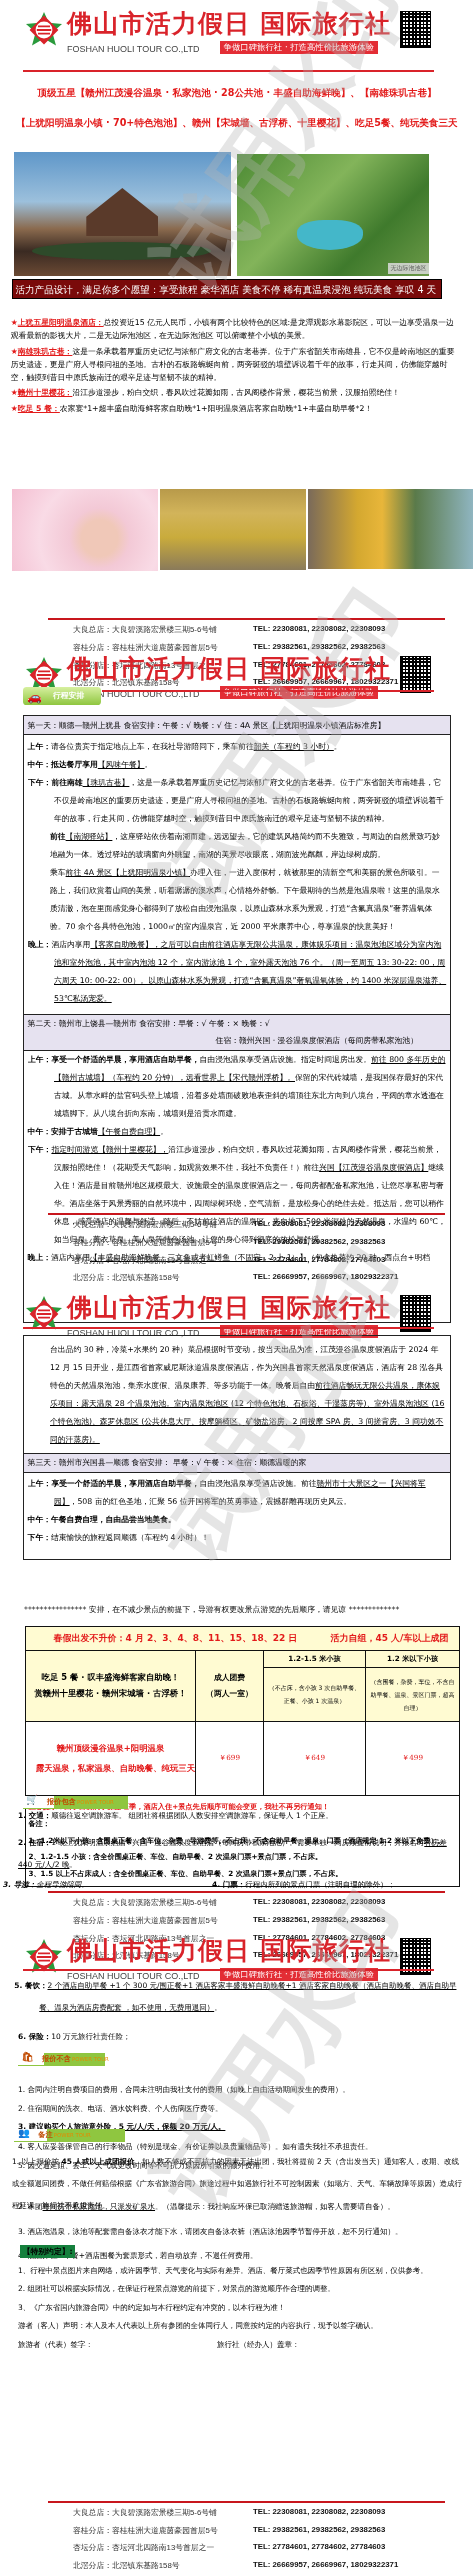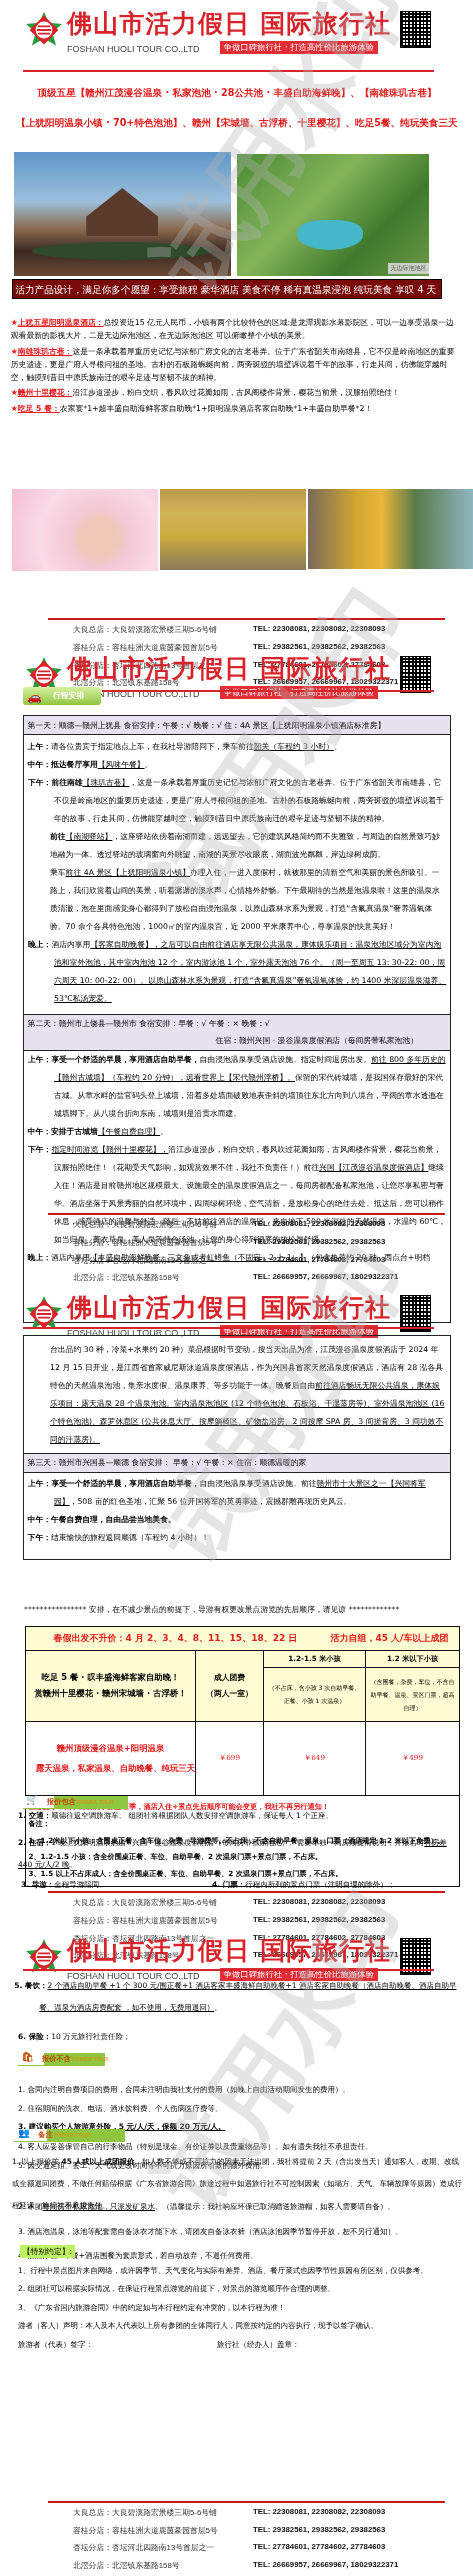--- a/index.html
+++ b/index.html
@@ -216,21 +216,21 @@
   </tr>
 </tbody>
   </table>
 
 <div class="tag" style="top:1796px;width:105px;">
   <span class="abs" style="left:3.6px;top:-2.4px;font-size:9.6px;">🛒</span>
   <span>报价包含</span><span class="en">POWER TOUR</span>
 </div>
 <div class="note" style="top:1810px;"><b>1. 交通：</b><span>顺德往返空调旅游车。  组团社将根据团队人数安排空调旅游车，保证每人 1 个正座。</span></div>
 <div class="note" style="top:1832px;white-space:normal;width:442px;line-height:21.5px;"><b>2. 住宿：</b><span>1 晚上犹阳明温泉酒店+兴国 · 漫谷温泉度假酒店（每间房带私家泡池）。需要单独一间房须提前说明，并报名时</span><u class="b">补房差 440 元/人/2 晚</u><span>。</span></div>
-<div class="note" style="top:1879px;left:21px;"><b>3. 导游：</b><span>全程导游陪同。</span></div>
+<div class="note" style="top:1879px;left:3px;font-style:italic;"><b>3. 导游：</b><span>全程导游陪同。</span></div>
 <div class="note" style="top:1879px;left:212px;"><b>4. 门票：</b><span>行程内所列的景点门票（注明自理的除外）；</span></div>
 
 <div class="ftr" style="top:1879px;">
   <div class="rule" style="top:12px;"></div>
   <div class="row" style="top:18px;"><span>大良总店：</span><span>大良碧溪路宏景楼三期5-6号铺</span></div>
   <div class="tel" style="top:18px;">TEL:  22308081, 22308082, 22308093</div>
   <div class="row" style="top:36px;"><span>容桂分店：</span><span>容桂桂洲大道鹿茵豪园首层5号</span></div>
   <div class="tel" style="top:36px;">TEL:  29382561, 29382562, 29382563</div>
   <div class="row" style="top:54px;"><span>杏坛分店：</span><span>杏坛河北四路南13号首层之一</span></div>
   <div class="tel" style="top:54px;">TEL:  27784601, 27784602, 27784603</div>
@@ -266,21 +266,21 @@
 <div class="note" style="top:2160px;">5.  因交通延阻、罢工、天气或更改时间等不可抗力原因所引致的额外费用。</div>
 
 <div class="tag" style="top:2130px;left:14.3px;width:111px;top:2129px;">
   <span class="abs" style="left:3.6px;top:-2.4px;font-size:9.6px;">👥</span>
   <span>备注</span><span class="en">POWER TOUR</span>
 </div>
 <div class="note" style="top:2151px;left:12px;white-space:normal;width:454px;line-height:22px;"><span>1.  以上报价按 </span><b>45 人或以上成团报价</b><span>。如人数不够或不可抗力的因素无法出团，我社将提前 2 天（含出发当天）通知客人，改期、改线或全额退回团费，不做任何赔偿根据《广东省旅游合同》旅途过程中如遇旅行社不可控制因素（如塌方、天气、车辆故障等原因）造成行程延误，旅行社不承担责任。</span></div>
 <div class="note" style="top:2201px;"><span>2.  本团</span><u class="b">每间房带私家泡池，只派发矿泉水</u><span>。（温馨提示：我社响应环保已取消赠送旅游帽，如客人需要请自备）。</span></div>
 <div class="note" style="top:2226px;">3.  酒店泡温泉，泳池等配套需自备泳衣才能下水，请团友自备泳衣裤（酒店泳池因季节暂停开放，恕不另行通知）。</div>
 <div class="note" style="top:2250px;">4.  酒店床位+早餐+酒店围餐为套票形式，若自动放弃，不退任何费用。</div>
-<div class="abs" style="left:20.3px;top:2245px;background:#bef264;font-weight:normal;font-size:7.8px;padding:1.2px 2.4px;">【特别约定】:</div>
+<div class="abs" style="left:20.3px;top:2245px;background:#15803d;font-weight:bold;font-size:7.8px;padding:1.2px 2.4px;">【特别约定】:</div>
 <div class="note" style="top:2265px;">1、行程中景点图片来自网络，或许因季节、天气变化与实际有差异。酒店、餐厅菜式也因季节性原因有所区别，仅供参考。</div>
 <div class="note" style="top:2283px;">2.  组团社可以根据实际情况，在保证行程景点游览的前提下，对景点的游览顺序作合理的调整。</div>
 <div class="note" style="top:2302px;">3、《广东省国内旅游合同》中的约定如与本行程约定有冲突的，以本行程为准！</div>
 <div class="note" style="top:2320px;">游者（客人）声明：本人及本人代表以上所有参团的全体同行人，同意按约定的内容执行，现予以签字确认。</div>
 <div class="note" style="top:2339px;">旅游者（代表）签字：</div>
 <div class="note" style="top:2339px;left:217px;">旅行社（经办人）盖章：</div>
 
 <div class="ftr" style="top:2494px;">
   <div class="rule" style="top:6.6px;"></div>
   <div class="row" style="top:12.5px;"><span>大良总店：</span><span>大良碧溪路宏景楼三期5-6号铺</span></div>

